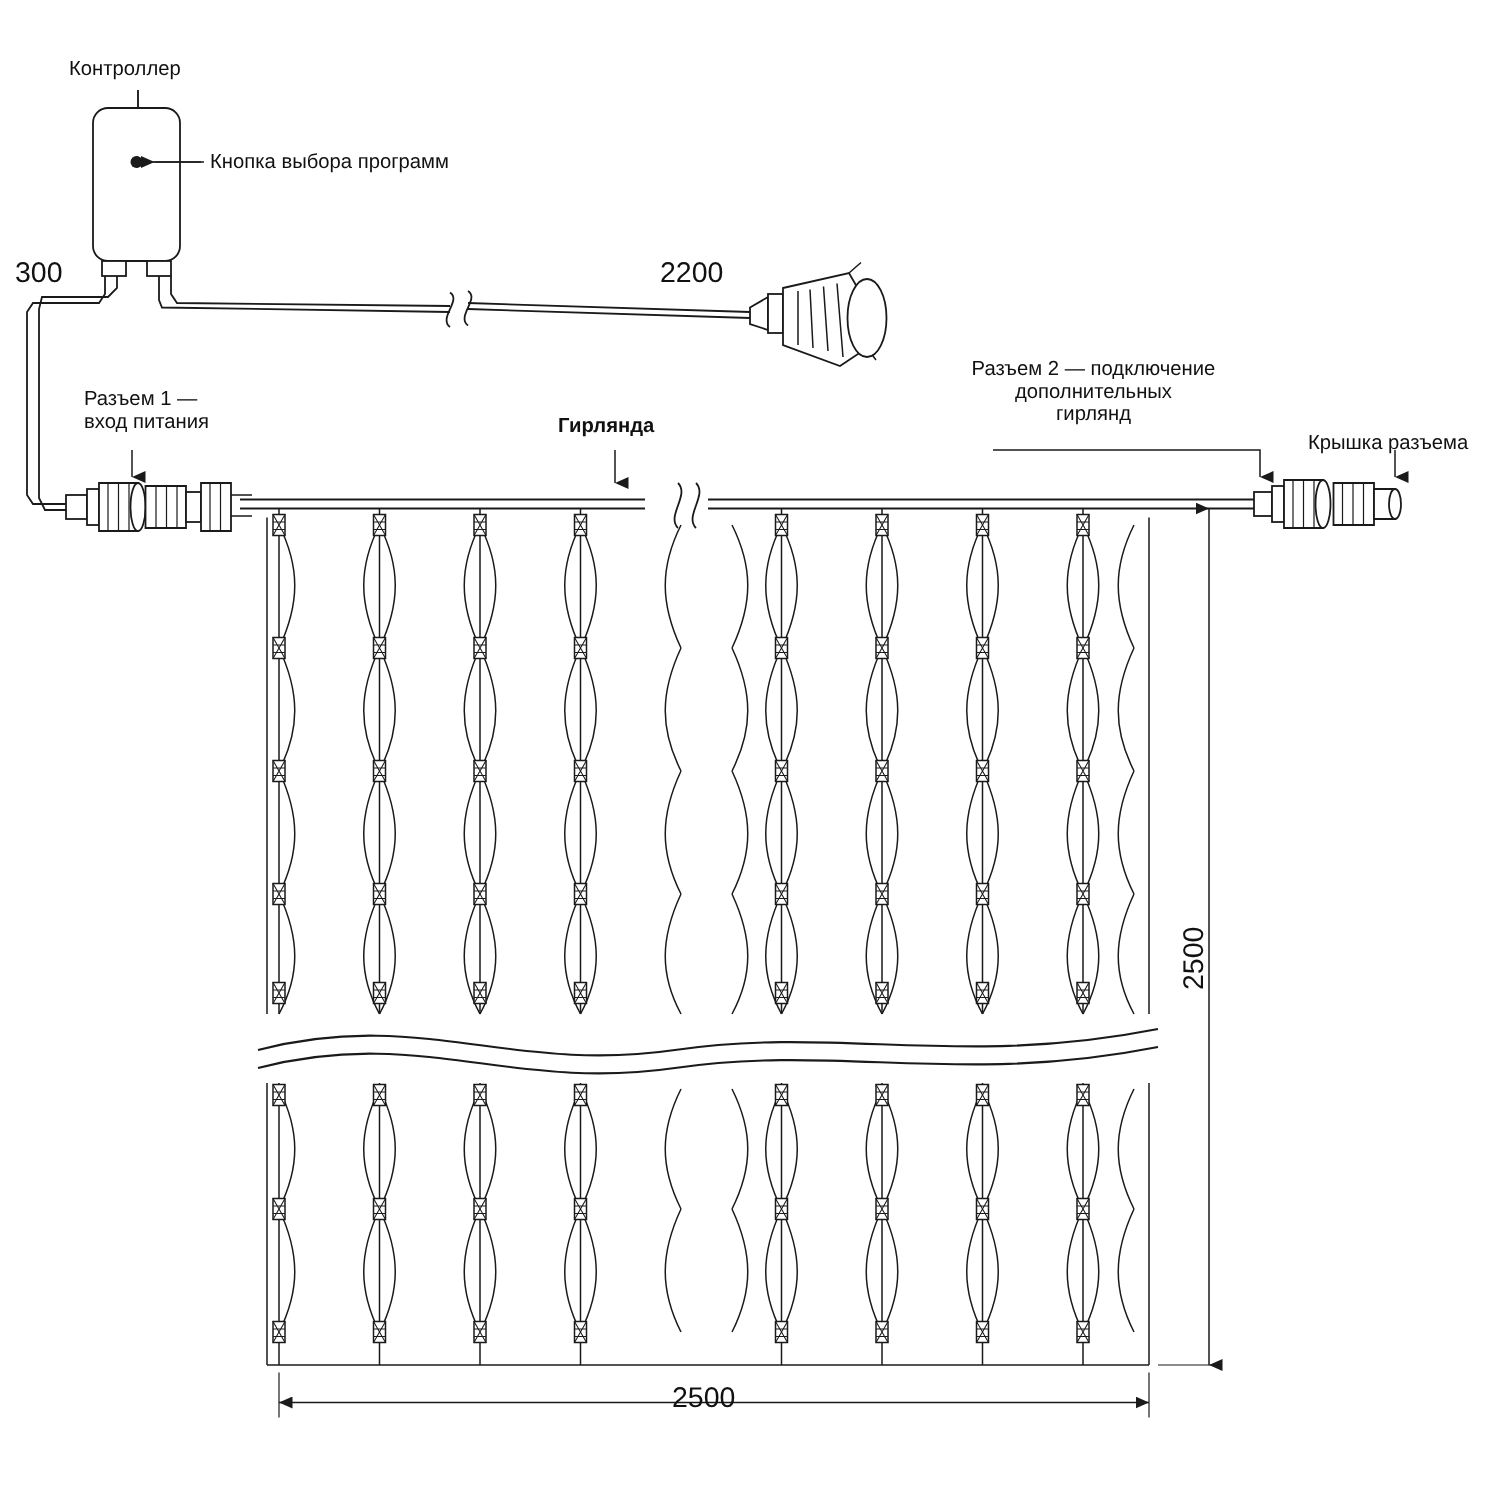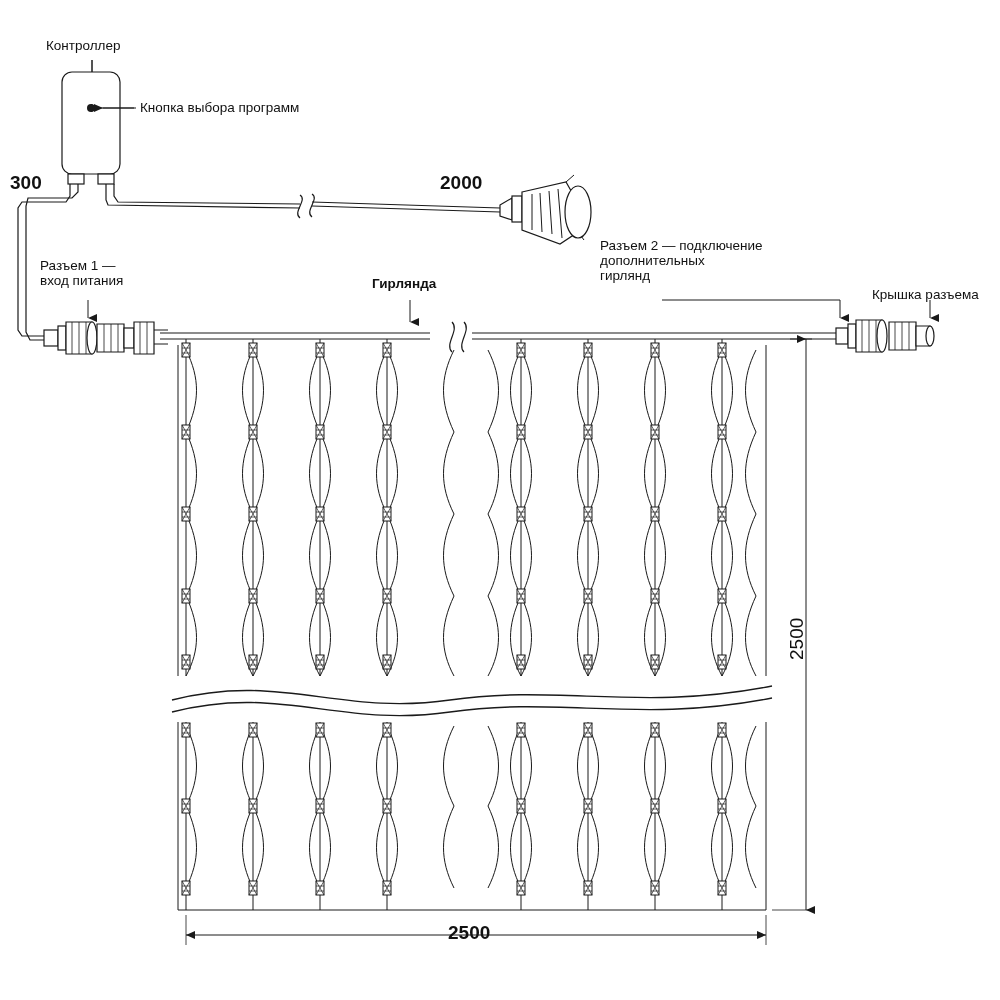--- a/index.html
+++ b/index.html
@@ -1,22 +1,22 @@
 <!DOCTYPE html>
 <html><head>
 <meta charset="utf-8">
 <style>
   html,body{margin:0;padding:0;background:#ffffff;}
   body{width:1000px;height:1000px;font-family:"Liberation Sans",sans-serif;color:#1a1a1a;overflow:hidden;}
   #stage{position:relative;width:968px;height:1000px;}
   svg.diagram{position:absolute;left:0;top:0;width:1000px;height:1000px;}
   .lbl{position:absolute;font-size:13.5px;line-height:15px;color:#111;white-space:pre;}
-  .dim{position:absolute;font-size:19px;color:#111;font-weight:bold;}
+  .dim{position:absolute;font-size:19px;color:#111;}
   .dim-v{position:absolute;font-size:19px;color:#111;transform-origin:left top;transform:rotate(-90deg);}
-  .lbl.r{text-align:left;}
+  .lbl.r{text-align:center;}
 </style>
 </head>
 <body>
 
 <div id="stage">
 
   <svg class="diagram" viewBox="0 0 1000 1000">
     <defs>
       <marker id="arrH" markerWidth="9" markerHeight="8" refX="9" refY="4" orient="auto">
         <path d="M0,0 L9,4 L0,8 z" fill="#1a1a1a"></path>
@@ -354,26 +354,26 @@
       <path d="M88,300 L88,318" stroke-width="1" marker-end="url(#arrD)"></path>
       <path d="M410,300 L410,322" stroke-width="1" marker-end="url(#arrD)"></path>
       <path d="M660,276 L660,270" stroke-width="0"></path>
       <path d="M662,300 L840,300 L840,318" stroke-width="1" marker-end="url(#arrD)"></path>
       <path d="M930,300 L930,318" stroke-width="1" marker-end="url(#arrD)"></path>
     </g>
   </svg>
 
   <div class="lbl" style="left:46px; top:38px;">Контроллер</div>
   <div class="lbl" style="left:140px; top:100px;text-align:right;">Кнопка выбора программ</div>
-  <div class="lbl" style="left:40px; top:258px;">Разъем 1 —
+  <div class="lbl" style="left:56px; top:258px;">Разъем 1 —
 вход питания</div>
   <div class="lbl" style="left:372px; top:276px;font-weight:bold;">Гирлянда</div>
   <div class="lbl r" style="left:600px; top:238px; width:258px;">Разъем 2 — подключение
 дополнительных
 гирлянд</div>
   <div class="lbl" style="left:872px; top:276px;margin-top:11px;">Крышка разъема</div>
 
   <div class="dim" style="left:10px; top:172px;">300</div>
-  <div class="dim" style="left:440px; top:172px;">2000</div>
+  <div class="dim" style="left:440px; top:172px;">2200</div>
   <div class="dim-v" style="left:786px; top:660px;">2500</div>
   <div class="dim" style="left:448px; top:922px;">2500</div>
 
 </div>
 
 </body></html>

